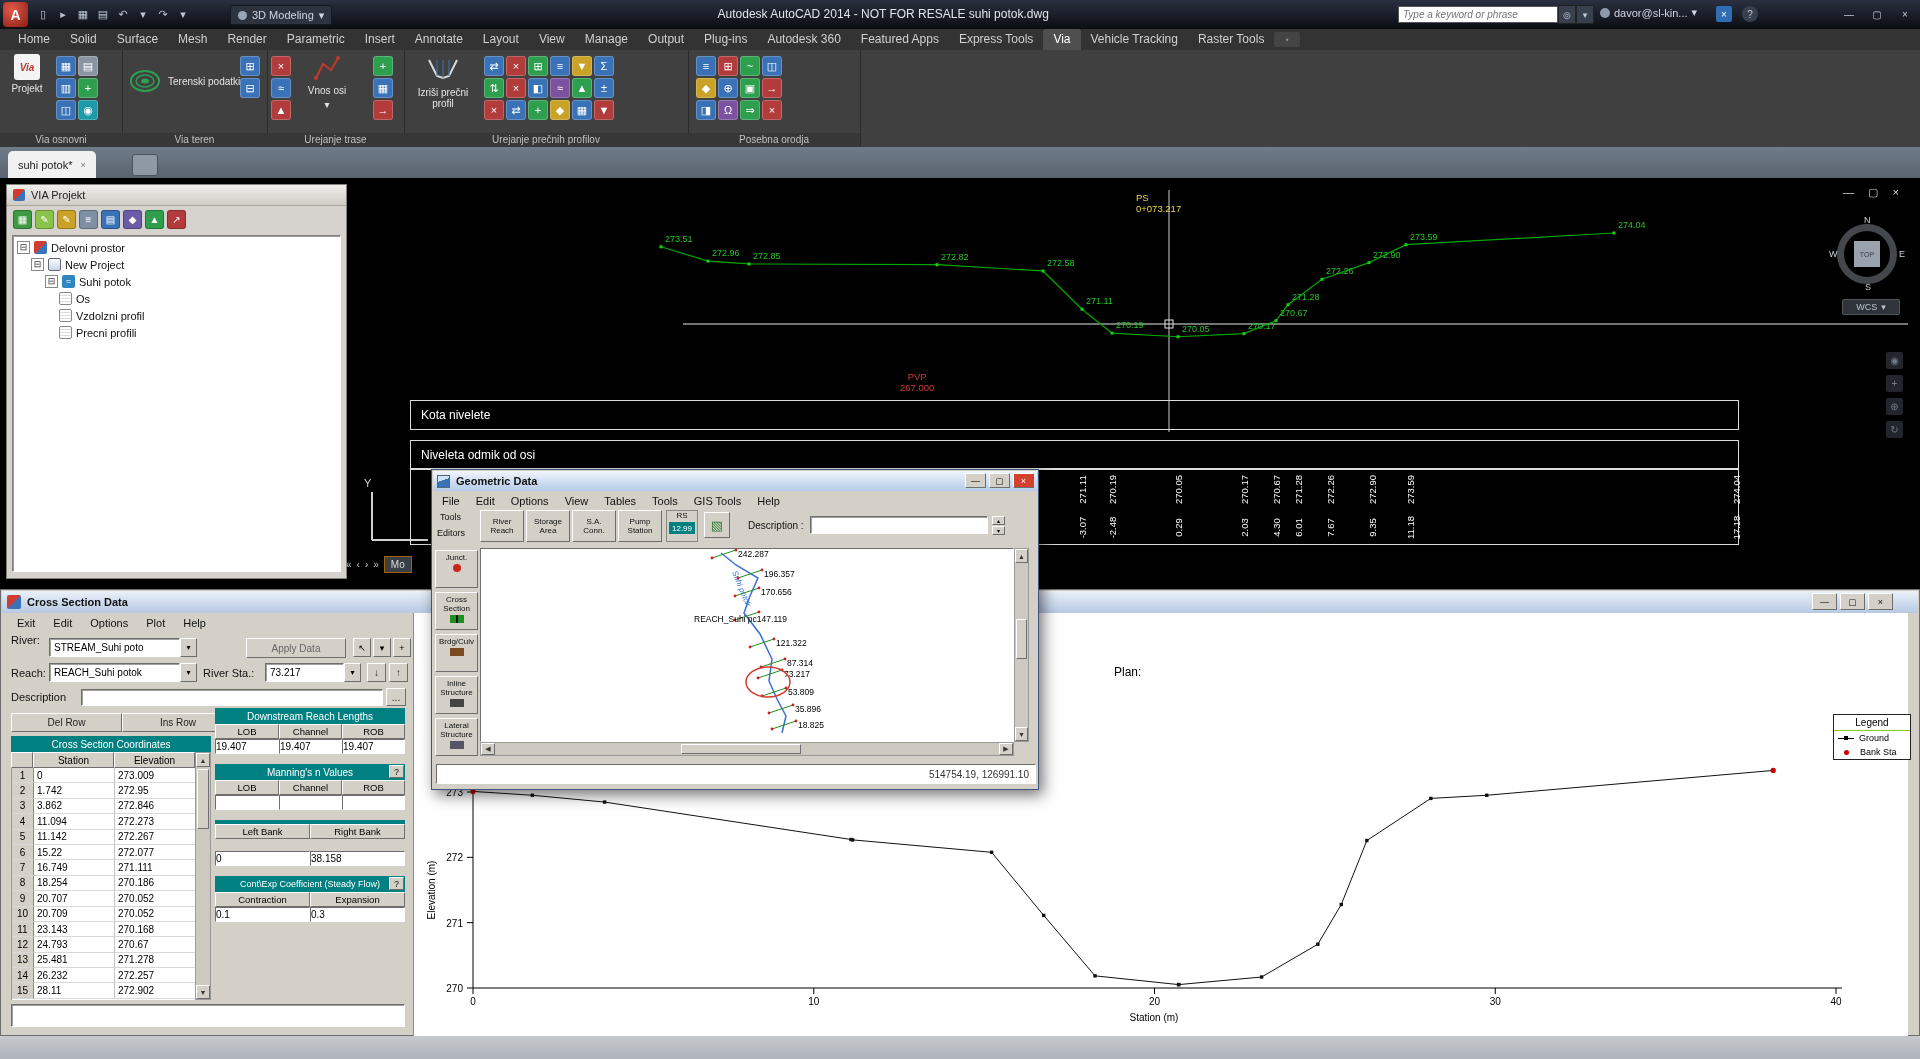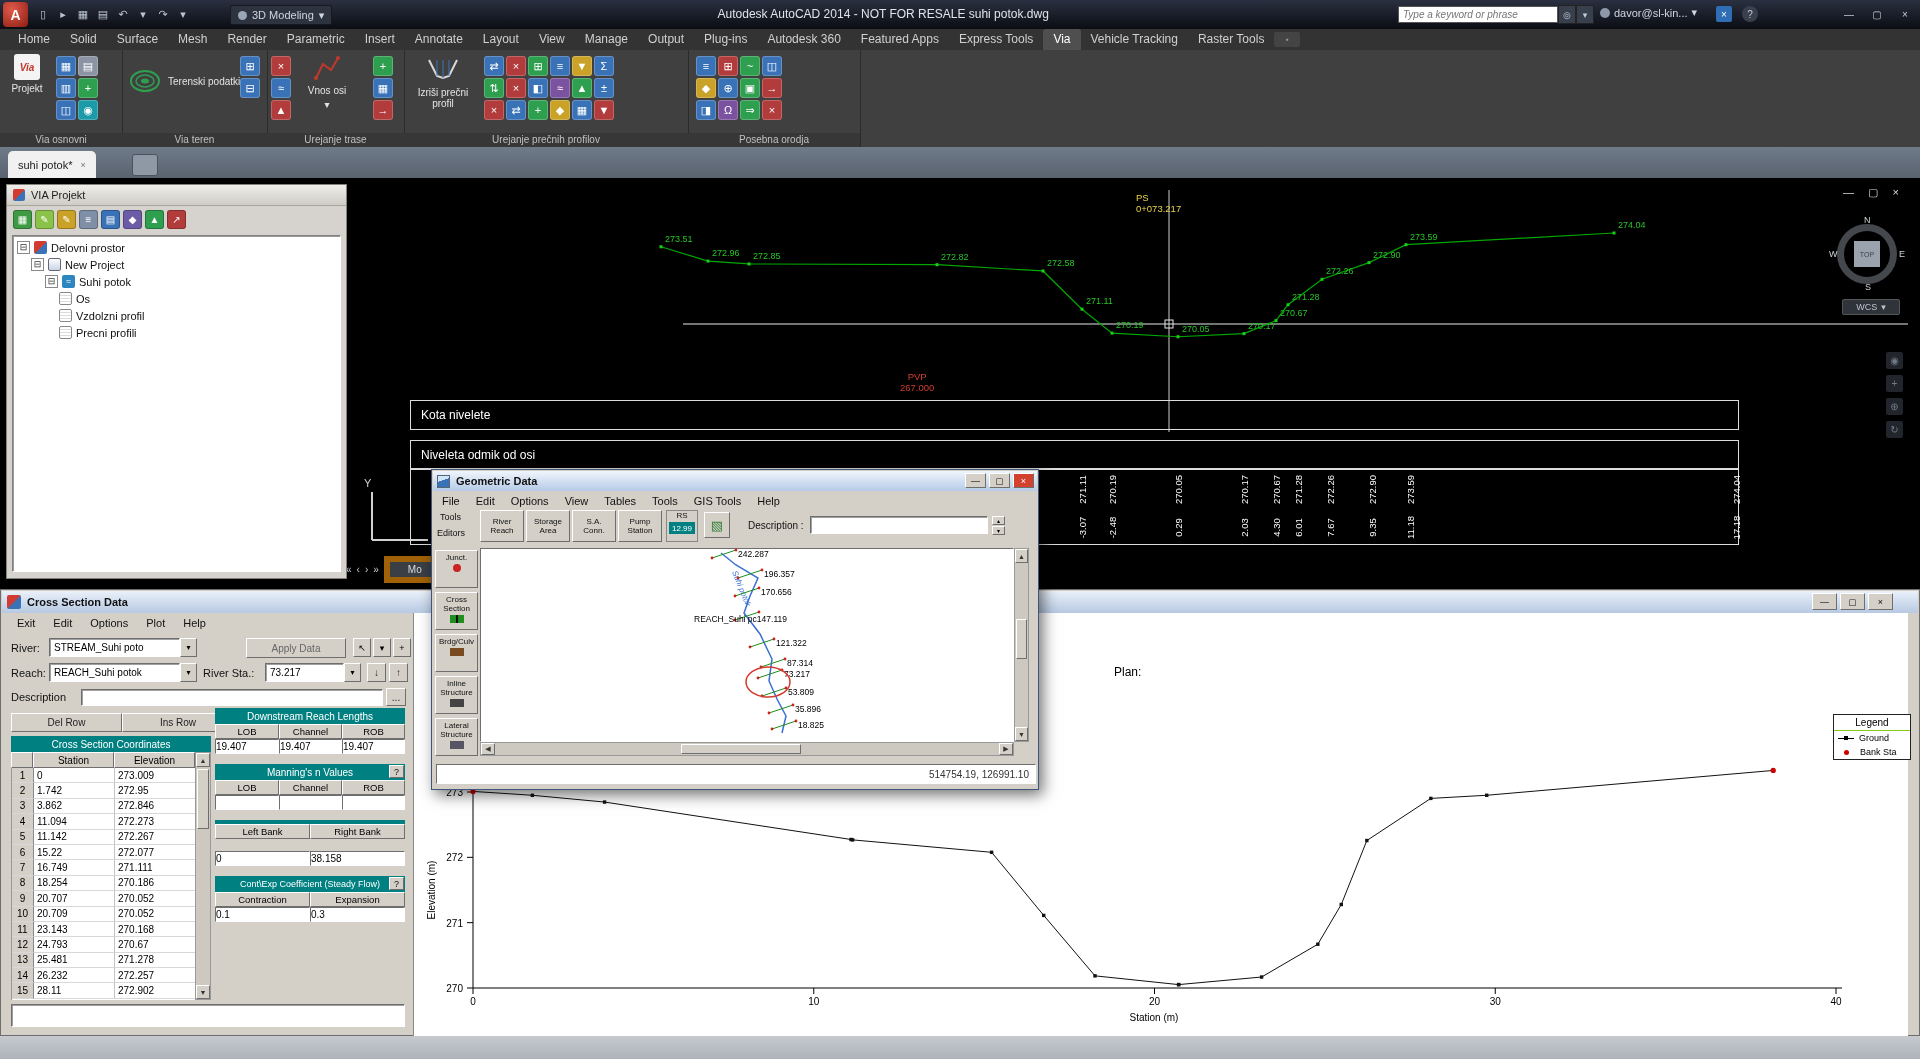--- a/index.html
+++ b/index.html
@@ -62,21 +62,21 @@
   .rot{position:absolute;width:64px;text-align:center;transform:rotate(-90deg);color:#fff;font-size:9.5px;z-index:3;white-space:nowrap;}
   .viewcube{left:1831px;top:218px;width:72px;height:72px;z-index:2;}
   .vc-ring{position:absolute;left:6px;top:6px;width:60px;height:60px;border:7px solid rgba(150,160,170,.45);border-radius:50%;box-sizing:border-box;}
   .vc-top{position:absolute;left:23px;top:23px;width:26px;height:26px;background:#9aa3ad;color:#3b4046;font-size:7px;display:flex;align-items:center;justify-content:center;}
   .vc-l{position:absolute;color:#ccd2d8;font-size:9px;}
   .wcsbtn{left:1842px;top:299px;width:56px;height:14px;background:#2f343b;border:1px solid #555;border-radius:2px;color:#b9c2cf;
           font-size:9px;display:flex;align-items:center;justify-content:center;gap:4px;z-index:2;}
   .navbar{left:1886px;top:352px;display:flex;flex-direction:column;gap:6px;z-index:2;}
   .navbar span{width:17px;height:17px;background:#22262c;color:#6f7a86;font-size:10px;border-radius:2px;display:flex;align-items:center;justify-content:center;}
   .modelnav{left:346px;top:556px;display:flex;gap:5px;align-items:center;z-index:2;color:#c9ced4;font-size:10px;}
-  .mtab{background:#3a3f45;border:6px solid #a16207;padding:0 18px;height:15px;display:flex;align-items:center;color:#d8dce1;}
+  .mtab{background:#3a3f45;border:1px solid #a16207;padding:0 6px;height:15px;display:flex;align-items:center;color:#d8dce1;}
   
   .palette{left:6px;top:184px;width:339px;height:393px;background:#d6d3ce;border:1px solid #84827d;z-index:5;}
   .pal-title{position:absolute;left:0;top:0;right:0;height:20px;background:linear-gradient(#efeeea,#cfccc6);
              display:flex;align-items:center;gap:6px;padding-left:6px;font-size:11px;color:#222;border-bottom:1px solid #a9a69f;}
   .pal-icn{width:12px;height:12px;background:linear-gradient(135deg,#d23b2f 50%,#3a72b8 50%);border-radius:2px;}
   .pal-toolbar{position:absolute;left:6px;top:25px;display:flex;gap:3px;}
   .picn{width:19px;height:19px;border-radius:3px;color:#fff;font-size:10px;display:flex;align-items:center;justify-content:center;border:1px solid rgba(0,0,0,.25);box-sizing:border-box;}
   .tree{position:absolute;left:5px;top:50px;right:5px;bottom:6px;background:#fff;border:1px solid #808080;border-right-color:#fff;border-bottom-color:#fff;
         box-shadow:inset 1px 1px 0 #9a9a9a;font-size:11px;color:#111;padding-top:3px;overflow:hidden;}
   .trow{height:17px;display:flex;align-items:center;gap:4px;white-space:nowrap;}
@@ -525,21 +525,21 @@
       <span class="tbtn">×</span>
     </div>
     <div class="csd-menu">
         <span class="mitem">Exit</span>
         <span class="mitem">Edit</span>
         <span class="mitem">Options</span>
         <span class="mitem">Plot</span>
         <span class="mitem">Help</span>
       </div>
 
-    <span class="lbl" style="left:10px;top:52px">River:</span>
+    <span class="lbl" style="left:10px;top:44px">River:</span>
     <div class="combo" style="left:48px;top:48px;width:148px;height:19px">
       <span class="cval">STREAM_Suhi poto</span>
       <span class="cdd">▾</span>
     </div>
     <div class="btn dim" style="left:245px;top:48px;width:100px;height:20px">
       <span>Apply Data</span>
     </div>
     <div class="smrow" style="left:352px;top:48px">
         <span class="sm">↖</span>
         <span class="sm">▾</span>

